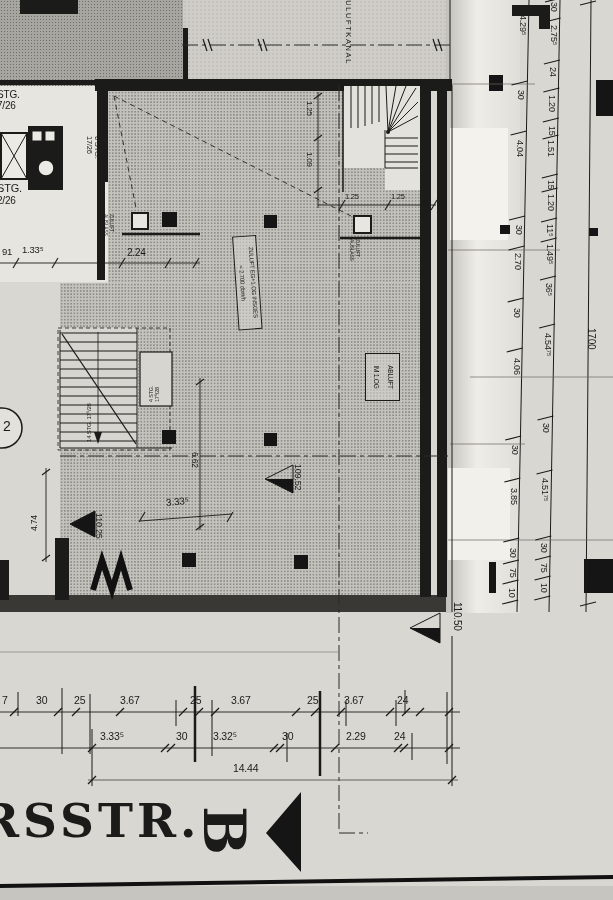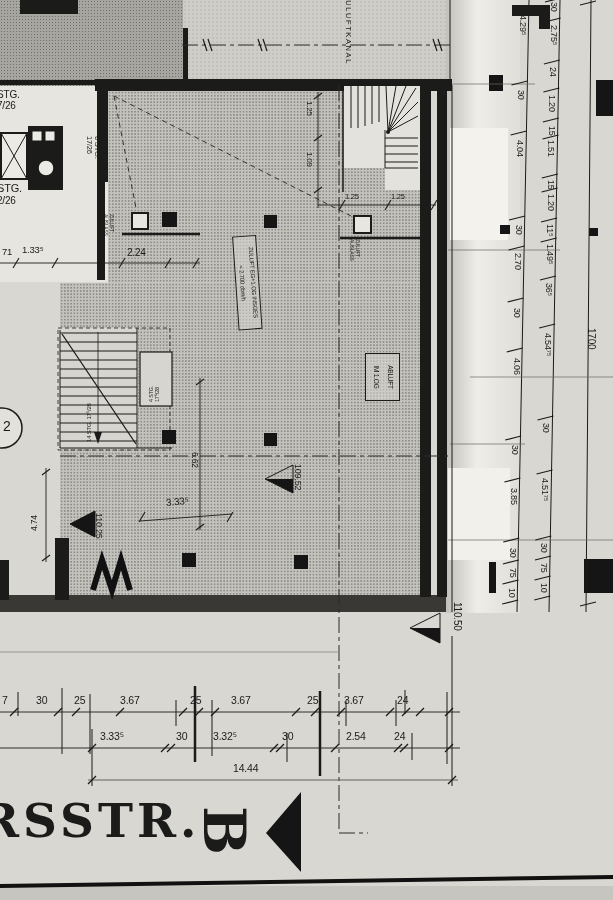--- a/index.html
+++ b/index.html
@@ -231,21 +231,21 @@
 
   <div class="lbl v" style="left:352px;top:-6px;font-size:7.5px;letter-spacing:1.6px">ZULUFTKANAL</div>
 
   <div class="lbl" style="left:-3px;top:89px;font-size:10px">STG.</div>
   <div class="lbl" style="left:-3px;top:100px;font-size:10px">7/26</div>
   <div class="lbl v" style="left:101px;top:136px;font-size:7.5px"><span>6 STG.</span>
 <span>17/26</span></div>
   <div class="lbl" style="left:-3px;top:182px;font-size:11px">STG.</div>
   <div class="lbl" style="left:-3px;top:195px;font-size:10px">2/26</div>
 
-  <div class="lbl" style="left:2px;top:247px;font-size:9.5px">71</div>
+  <div class="lbl" style="left:2px;top:247px;font-size:9.5px">91</div>
   <div class="lbl" style="left:22px;top:245px;font-size:9.5px">1.33⁵</div>
   <div class="lbl" style="left:127px;top:247px;font-size:10px">2.24</div>
 
   <div class="lbl v" style="left:313px;top:101px;font-size:8px">1.25</div>
   <div class="lbl v" style="left:313px;top:152px;font-size:8px">1.09</div>
   <div class="lbl" style="left:345px;top:193px;font-size:7.5px">1.25</div>
   <div class="lbl" style="left:391px;top:193px;font-size:7.5px">1.25</div>
 
   <div class="lbl v" style="left:114px;top:214px;font-size:5px"><span>ZULUFT</span>
 <span>AUSLASS</span></div>
@@ -310,16 +310,16 @@
     <div class="lbl" style="left: 120px; top: 695px; font-size: 10.5px;">3.67</div>
     <div class="lbl" style="left: 190px; top: 695px; font-size: 10.5px;">25</div>
     <div class="lbl" style="left: 231px; top: 695px; font-size: 10.5px;">3.67</div>
     <div class="lbl" style="left: 307px; top: 695px; font-size: 10.5px;">25</div>
     <div class="lbl" style="left: 344px; top: 695px; font-size: 10.5px;">3.67</div>
     <div class="lbl" style="left: 397px; top: 695px; font-size: 10.5px;">24</div>
     <div class="lbl" style="left: 100px; top: 731px; font-size: 10.5px;">3.33⁵</div>
     <div class="lbl" style="left: 176px; top: 731px; font-size: 10.5px;">30</div>
     <div class="lbl" style="left: 213px; top: 731px; font-size: 10.5px;">3.32⁵</div>
     <div class="lbl" style="left: 282px; top: 731px; font-size: 10.5px;">30</div>
-    <div class="lbl" style="left: 346px; top: 731px; font-size: 10.5px;">2.54</div>
+    <div class="lbl" style="left: 346px; top: 731px; font-size: 10.5px;">2.29</div>
     <div class="lbl" style="left: 394px; top: 731px; font-size: 10.5px;">24</div>
     <div class="lbl" style="left: 233px; top: 763px; font-size: 10.5px;">14.44</div>
   </div>
 
 </body></html>

